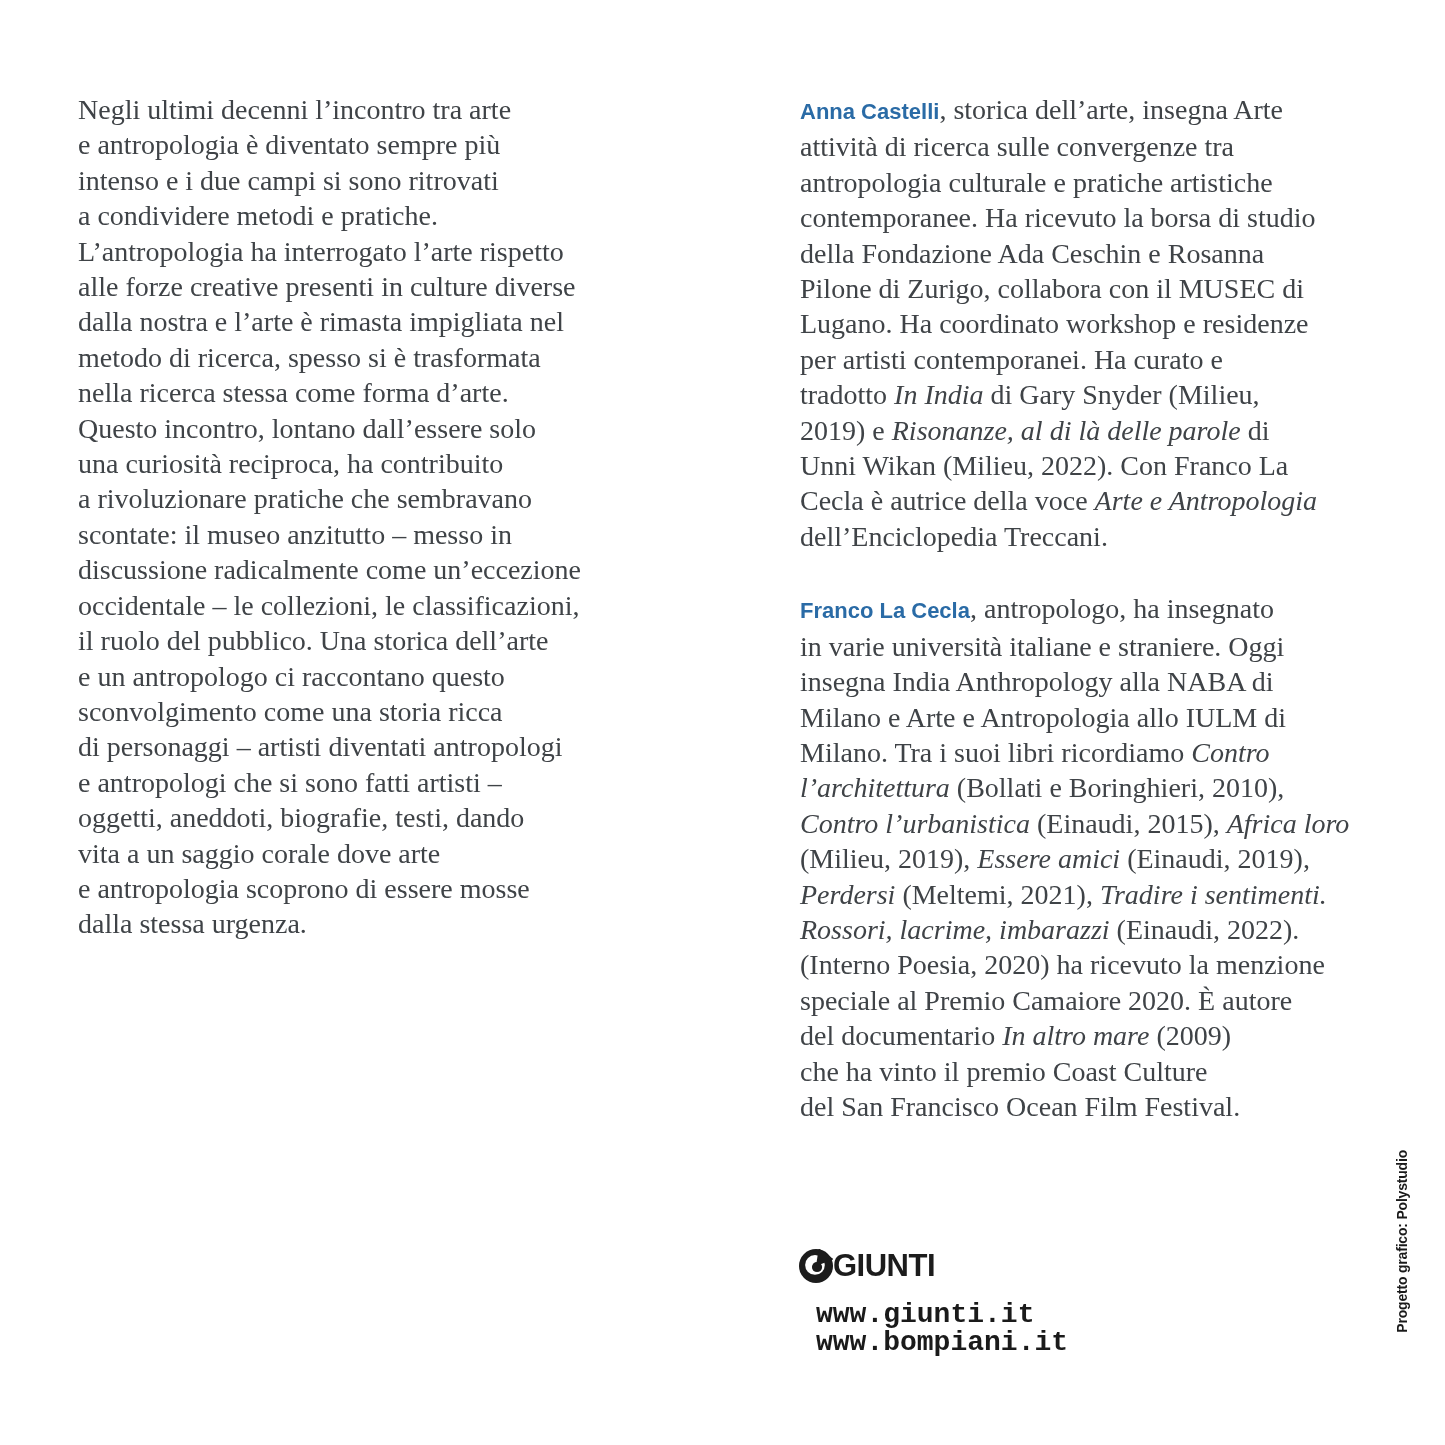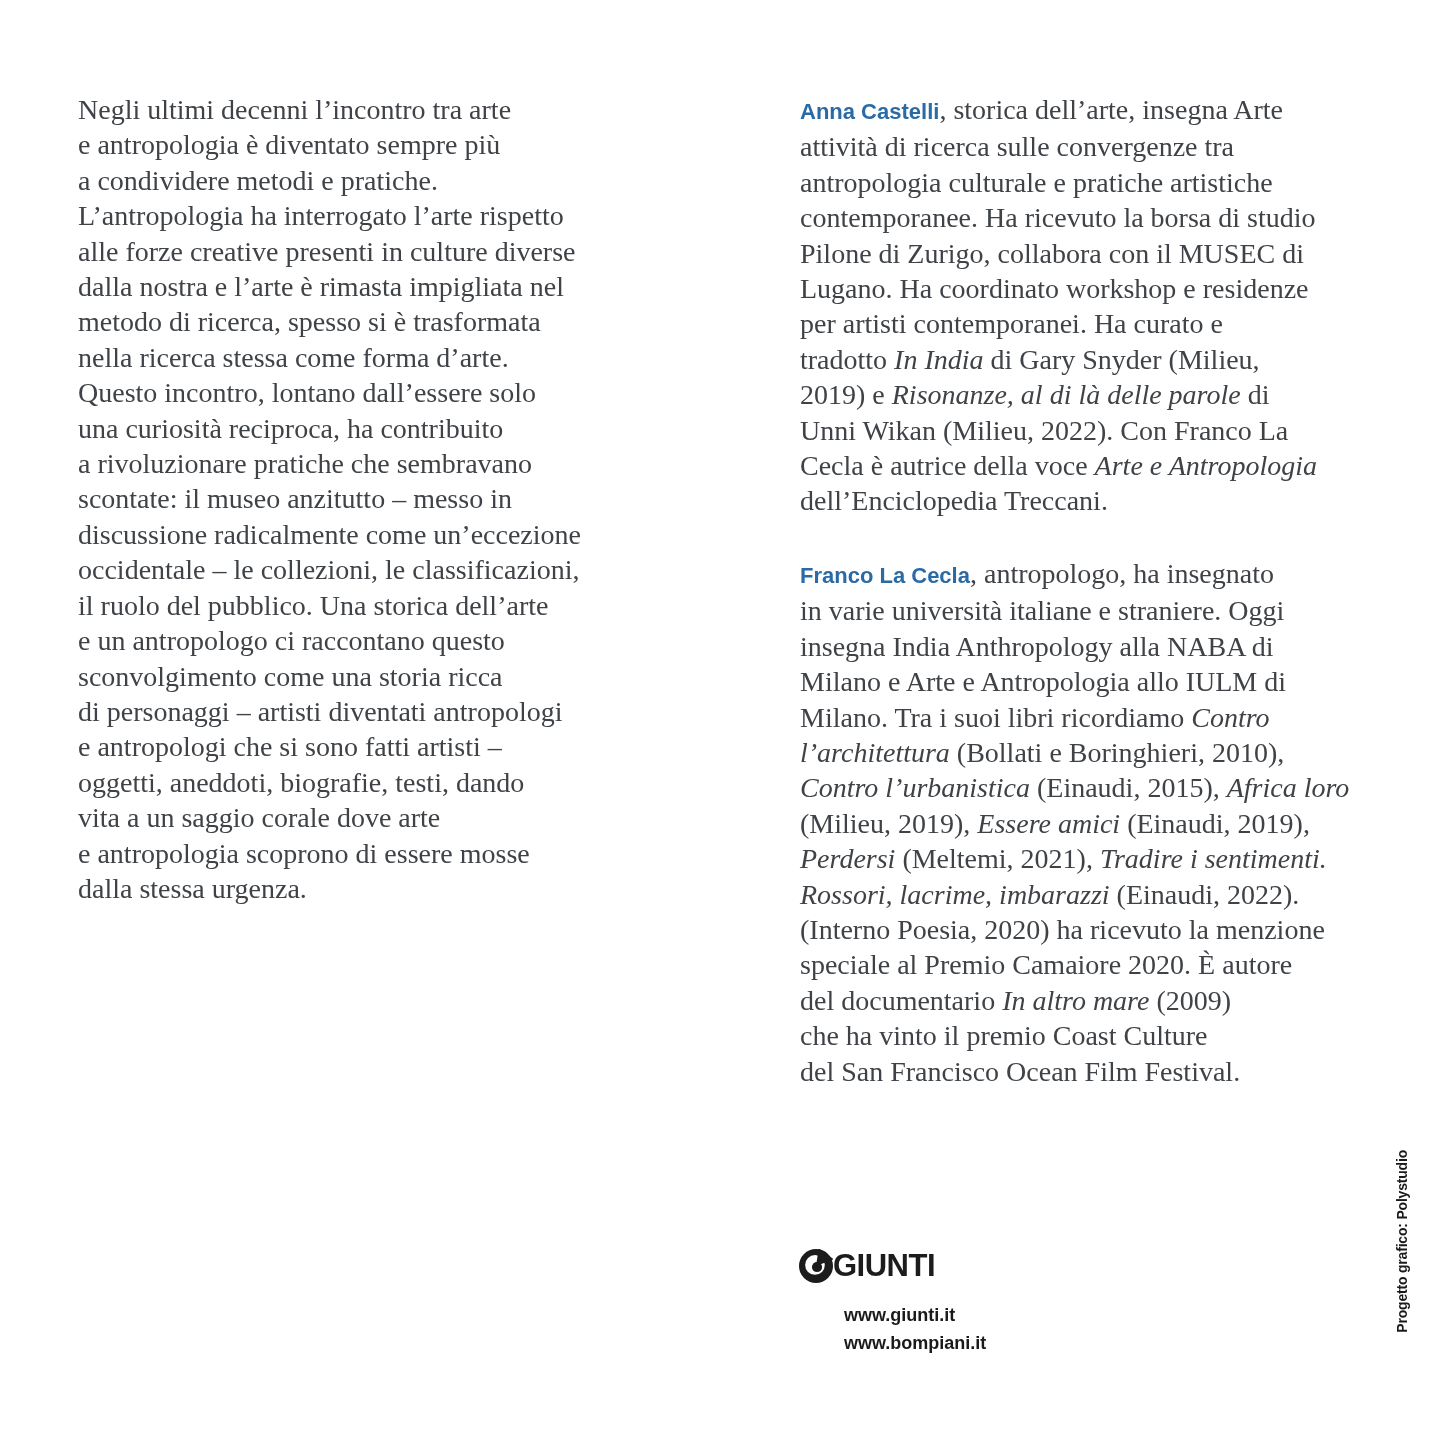--- a/index.html
+++ b/index.html
@@ -40,25 +40,25 @@
   .logo-icon svg { width: 34px; height: 34px; display: block; }
   .logo-text {
     font-family: "Liberation Sans", sans-serif;
     font-weight: 700;
     font-size: 31px;
     letter-spacing: -0.5px;
     color: #1c1c1c;
   }
   .links {
     position: absolute;
-    left: 844px;
+    left: 816px;
     top: 1301px;
-    font-family: Liberation Sans, sans-serif;
+    font-family: Liberation Mono, monospace;
     font-weight: 700;
-    font-size: 18px;
+    font-size: 28px;
     line-height: 28px;
     color: #1a1a1a;
   }
   .links a {
     display: block;
     color: inherit;
     text-decoration: none;
     cursor: pointer;
   }
   .credit {
@@ -76,20 +76,21 @@
   }
 </style>
 </head>
 <body>
 
 <div class="page">
 
   <div class="col left">
       <div class="tline"><span>Negli ultimi decenni l’incontro tra arte</span></div>
       <div class="tline"><span>e antropologia è diventato sempre più</span></div>
+      <div class="tline"><span>intenso e i due campi si sono ritrovati</span></div>
       <div class="tline"><span>a condividere metodi e pratiche.</span></div>
       <div class="tline"><span>L’antropologia ha interrogato l’arte rispetto</span></div>
       <div class="tline"><span>alle forze creative presenti in culture diverse</span></div>
       <div class="tline"><span>dalla nostra e l’arte è rimasta impigliata nel</span></div>
       <div class="tline"><span>metodo di ricerca, spesso si è trasformata</span></div>
       <div class="tline"><span>nella ricerca stessa come forma d’arte.</span></div>
       <div class="tline"><span>Questo incontro, lontano dall’essere solo</span></div>
       <div class="tline"><span>una curiosità reciproca, ha contribuito</span></div>
       <div class="tline"><span>a rivoluzionare pratiche che sembravano</span></div>
       <div class="tline"><span>scontate: il museo anzitutto – messo in</span></div>
@@ -105,20 +106,21 @@
       <div class="tline"><span>e antropologia scoprono di essere mosse</span></div>
       <div class="tline"><span>dalla stessa urgenza.</span></div>
     </div>
 
   <div class="col right">
     <div class="para">
         <div class="tline"><span class="seg-name">Anna Castelli</span><span>, storica dell’arte, insegna Arte</span></div>
         <div class="tline"><span>attività di ricerca sulle convergenze tra</span></div>
         <div class="tline"><span>antropologia culturale e pratiche artistiche</span></div>
         <div class="tline"><span>contemporanee. Ha ricevuto la borsa di studio</span></div>
+        <div class="tline"><span>della Fondazione Ada Ceschin e Rosanna</span></div>
         <div class="tline"><span>Pilone di Zurigo, collabora con il MUSEC di</span></div>
         <div class="tline"><span>Lugano. Ha coordinato workshop e residenze</span></div>
         <div class="tline"><span>per artisti contemporanei. Ha curato e</span></div>
         <div class="tline"><span>tradotto </span><span class="seg-i">In India</span><span> di Gary Snyder (Milieu,</span></div>
         <div class="tline"><span>2019) e </span><span class="seg-i">Risonanze, al di là delle parole</span><span> di</span></div>
         <div class="tline"><span>Unni Wikan (Milieu, 2022). Con Franco La</span></div>
         <div class="tline"><span>Cecla è autrice della voce </span><span class="seg-i">Arte e Antropologia</span></div>
         <div class="tline"><span>dell’Enciclopedia Treccani.</span></div>
       </div>
     <div class="para">

